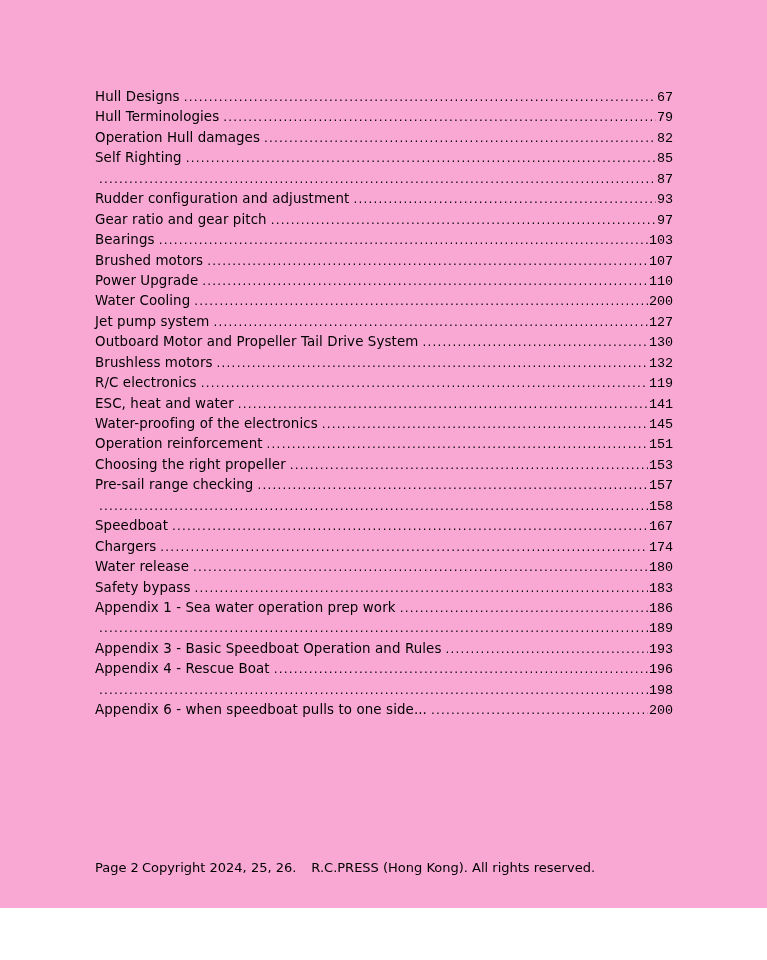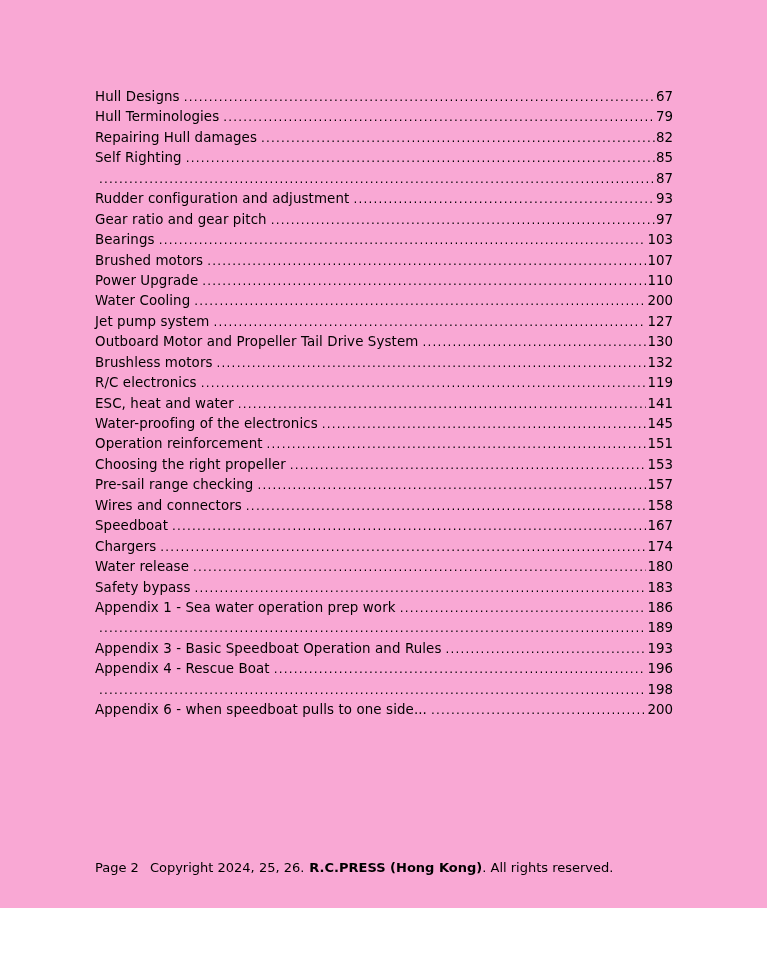--- a/index.html
+++ b/index.html
@@ -38,35 +38,36 @@
     flex: 1 1 auto;
     overflow: hidden;
     margin: 0 1px 0 4px;
     font-size: 12px;
     letter-spacing: 1.2px;
     color: #000000;
   }
   .toc-page {
     flex: 0 0 auto;
     text-align: right;
+    font-family: Liberation Mono, monospace;
   }
   .footer {
     position: absolute;
     left: 95px;
     top: 859px;
     font-size: 13px;
     line-height: 18px;
     white-space: nowrap;
   }
   .footer .page-label {
-    margin-right: 11px;
+    margin-right: 3px;
   }
   .footer .publisher {
-    font-weight: bold;
-    margin-left: 5px;
+    font-weight: normal;
+    margin-left: 15px;
   }
 </style>
 </head>
 <body>
 
 <div class="page">
 
   <div class="toc" id="toc">
     <div class="toc-row">
       <span class="toc-title">Hull Designs</span>
@@ -74,21 +75,21 @@
       <span class="toc-page">67</span>
     </div>
 
     <div class="toc-row">
       <span class="toc-title">Hull Terminologies</span>
       <span class="toc-dots">............................................................................................................................................................................................................................................................................................................</span>
       <span class="toc-page">79</span>
     </div>
 
     <div class="toc-row">
-      <span class="toc-title">Repairing Hull damages</span>
+      <span class="toc-title">Operation Hull damages</span>
       <span class="toc-dots">............................................................................................................................................................................................................................................................................................................</span>
       <span class="toc-page">82</span>
     </div>
 
     <div class="toc-row">
       <span class="toc-title">Self Righting</span>
       <span class="toc-dots">............................................................................................................................................................................................................................................................................................................</span>
       <span class="toc-page">85</span>
     </div>
 
@@ -181,21 +182,20 @@
       <span class="toc-page">153</span>
     </div>
 
     <div class="toc-row">
       <span class="toc-title">Pre-sail range checking</span>
       <span class="toc-dots">............................................................................................................................................................................................................................................................................................................</span>
       <span class="toc-page">157</span>
     </div>
 
     <div class="toc-row">
-      <span class="toc-title">Wires and connectors</span>
       <span class="toc-dots">............................................................................................................................................................................................................................................................................................................</span>
       <span class="toc-page">158</span>
     </div>
 
     <div class="toc-row">
       <span class="toc-title">Speedboat</span>
       <span class="toc-dots">............................................................................................................................................................................................................................................................................................................</span>
       <span class="toc-page">167</span>
     </div>
 

